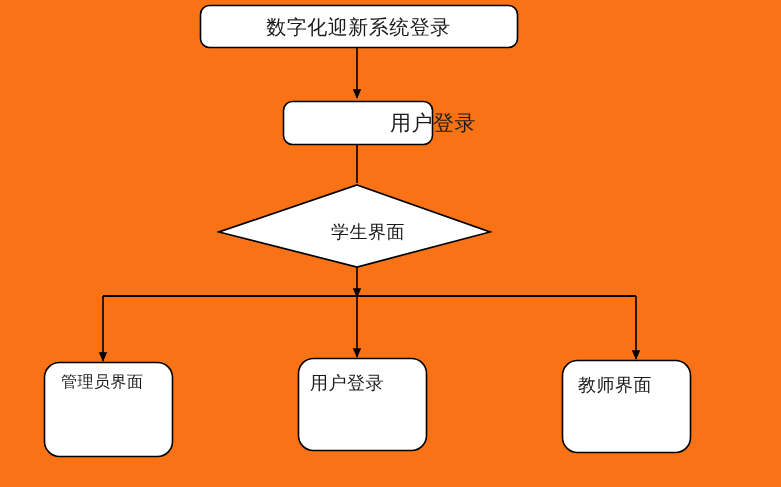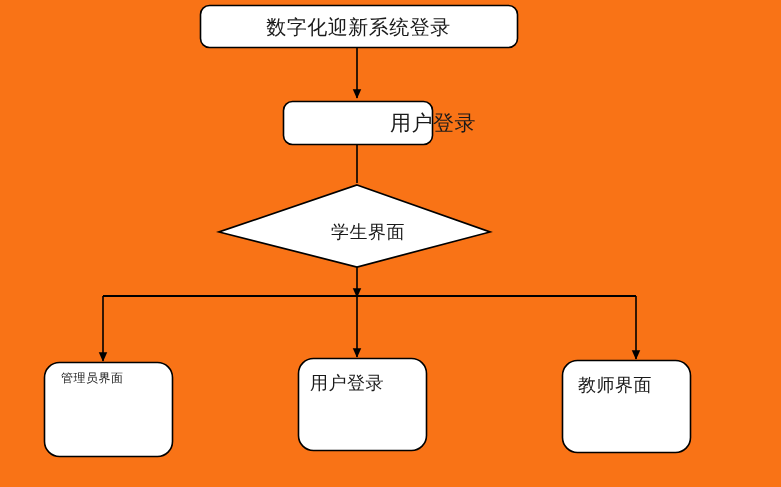--- a/index.html
+++ b/index.html
@@ -54,21 +54,21 @@
     top: 220px;
     width: 260px;
     text-align: center;
     font-size: 18px;
   }
   .t-admin {
     left: 61px;
     top: 371px;
     width: 100px;
     text-align: left;
-    font-size: 12px;
+    font-size: 16px;
   }
   .t-teacher {
     left: 310px;
     top: 371px;
     width: 110px;
     text-align: left;
     font-size: 18px;
   }
   .t-student {
     left: 578px;

